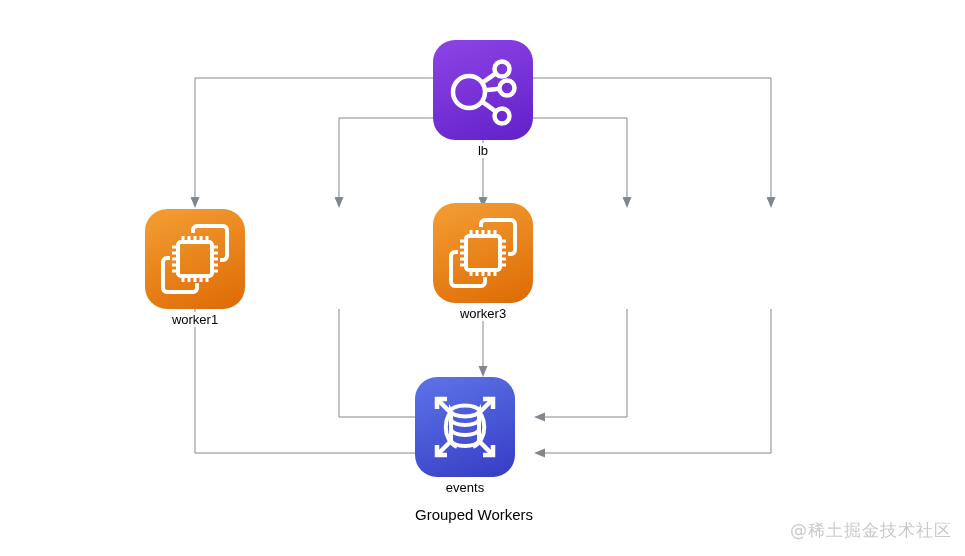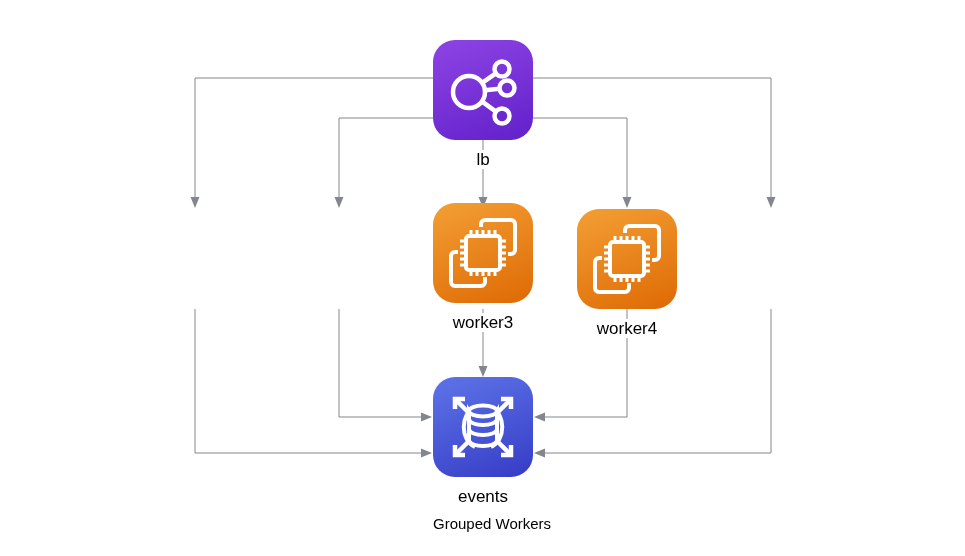--- a/index.html
+++ b/index.html
@@ -5,21 +5,21 @@
   html,body{margin:0;padding:0;background:#ffffff;}
   #canvas{
     position:relative;width:965px;height:556px;background:#ffffff;overflow:hidden;
     font-family:"Liberation Sans","DejaVu Sans",sans-serif;
   }
   #edge-layer{position:absolute;left:0;top:0;width:965px;height:556px;}
   #edge-layer path{stroke:#82868D;stroke-width:1;fill:none;}
   #edge-layer polygon{fill:#82868D;stroke:none;}
   .node{position:absolute;width:100px;text-align:center;}
   .node .icon{display:block;width:100px;height:100px;}
-  .node .label{margin-top:13px;font-size:17px;line-height:14px;color:#000;}
+  .node .label{margin-top:4px;font-size:13px;line-height:14px;color:#000;}
   .node .label span{background:#ffffff;padding:0 3px;}
   .caption{margin-top:11px;font-size:15px;line-height:17px;color:#000;white-space:nowrap;}
   #watermark{
     position:absolute;top:519px;right:13px;font-size:17px;letter-spacing:1px;
     color:#C9C9C9;font-family:"DejaVu Sans","Liberation Sans",sans-serif;
   }
   .stroke-icon{fill:none;stroke:#ffffff;}
 </style>
 </head>
 <body>
@@ -95,48 +95,48 @@
         <line x1="48.9" y1="61.4" x2="62.9" y2="71.6"></line>
         <circle cx="36" cy="52" r="16"></circle>
         <circle cx="69" cy="29" r="7.5"></circle>
         <circle cx="74" cy="48" r="7.5"></circle>
         <circle cx="69" cy="76" r="7.5"></circle>
       </g>
     </svg>
     <div class="label"><span>lb</span></div>
   </div>
 
+  <div class="node" style="left:145px;top:209px">
+    <svg class="icon" viewBox="0 0 100 100">
+      <rect x="0" y="0" width="100" height="100" rx="22" fill="url(#gradOrange)"></rect>
+      <rect class="stroke-icon" stroke-width="4" x="48" y="17" width="34" height="34" rx="4"></rect>
+      <rect class="stroke-icon" stroke-width="4" x="18" y="49" width="34" height="34" rx="4"></rect>
+      <rect x="25" y="24" width="50" height="50" fill="url(#gradOrange)"></rect>
+      <rect x="33" y="33" width="34" height="34" rx="3" fill="url(#gradOrange)" stroke="#fff" stroke-width="4"></rect>
+      <path class="stroke-icon" stroke-width="3" d="M38,27 V33 M44,27 V33 M50,27 V33 M56,27 V33 M62,27 V33 M38,67 V73 M44,67 V73 M50,67 V73 M56,67 V73 M62,67 V73 M27,38 H33 M27,44 H33 M27,50 H33 M27,56 H33 M27,62 H33 M67,38 H73 M67,44 H73 M67,50 H73 M67,56 H73 M67,62 H73"></path>
+    </svg>
+    <div class="label"><span>worker1</span></div>
+  </div>
 
 
   <div class="node" style="left:433px;top:203px">
     <svg class="icon" viewBox="0 0 100 100">
       <rect x="0" y="0" width="100" height="100" rx="22" fill="url(#gradOrange)"></rect>
       <rect class="stroke-icon" stroke-width="4" x="48" y="17" width="34" height="34" rx="4"></rect>
       <rect class="stroke-icon" stroke-width="4" x="18" y="49" width="34" height="34" rx="4"></rect>
       <rect x="25" y="24" width="50" height="50" fill="url(#gradOrange)"></rect>
       <rect x="33" y="33" width="34" height="34" rx="3" fill="url(#gradOrange)" stroke="#fff" stroke-width="4"></rect>
       <path class="stroke-icon" stroke-width="3" d="M38,27 V33 M44,27 V33 M50,27 V33 M56,27 V33 M62,27 V33 M38,67 V73 M44,67 V73 M50,67 V73 M56,67 V73 M62,67 V73 M27,38 H33 M27,44 H33 M27,50 H33 M27,56 H33 M27,62 H33 M67,38 H73 M67,44 H73 M67,50 H73 M67,56 H73 M67,62 H73"></path>
     </svg>
     <div class="label"><span>worker3</span></div>
   </div>
 
-  <div class="node" style="left:577px;top:209px">
-    <svg class="icon" viewBox="0 0 100 100">
-      <rect x="0" y="0" width="100" height="100" rx="22" fill="url(#gradOrange)"></rect>
-      <rect class="stroke-icon" stroke-width="4" x="48" y="17" width="34" height="34" rx="4"></rect>
-      <rect class="stroke-icon" stroke-width="4" x="18" y="49" width="34" height="34" rx="4"></rect>
-      <rect x="25" y="24" width="50" height="50" fill="url(#gradOrange)"></rect>
-      <rect x="33" y="33" width="34" height="34" rx="3" fill="url(#gradOrange)" stroke="#fff" stroke-width="4"></rect>
-      <path class="stroke-icon" stroke-width="3" d="M38,27 V33 M44,27 V33 M50,27 V33 M56,27 V33 M62,27 V33 M38,67 V73 M44,67 V73 M50,67 V73 M56,67 V73 M62,67 V73 M27,38 H33 M27,44 H33 M27,50 H33 M27,56 H33 M27,62 H33 M67,38 H73 M67,44 H73 M67,50 H73 M67,56 H73 M67,62 H73"></path>
-    </svg>
-    <div class="label"><span>worker4</span></div>
-  </div>
 
 
-  <div class="node" style="left:433px;top:377px">
+  <div class="node" style="left:415px;top:377px">
     <svg class="icon" viewBox="0 0 100 100">
       <rect x="0" y="0" width="100" height="100" rx="22" fill="url(#gradBlue)"></rect>
 
       <g class="stroke-icon" stroke-width="4.5">
         <polyline points="22,32 22,22 32,22"></polyline>
           <line x1="23.5" y1="23.5" x2="36" y2="36"></line>
         <polyline points="68,22 78,22 78,32"></polyline>
           <line x1="76.5" y1="23.5" x2="64" y2="36"></line>
         <polyline points="22,68 22,78 32,78"></polyline>
           <line x1="23.5" y1="76.5" x2="36" y2="64"></line>
@@ -153,14 +153,15 @@
       <ellipse cx="50" cy="34" rx="14" ry="5.5" fill="url(#gradBlue)" stroke="#fff" stroke-width="4"></ellipse>
       <g class="stroke-icon" stroke-width="4">
         <path d="M36,43 C40,49.5 60,49.5 64,43"></path>
         <path d="M36,53 C40,59.5 60,59.5 64,53"></path>
       </g>
     </svg>
     <div class="label"><span>events</span></div>
     <div class="caption">Grouped Workers</div>
   </div>
 
+  <div id="watermark">@稀土掘金技术社区</div>
 
 </div>
 
 </body></html>

